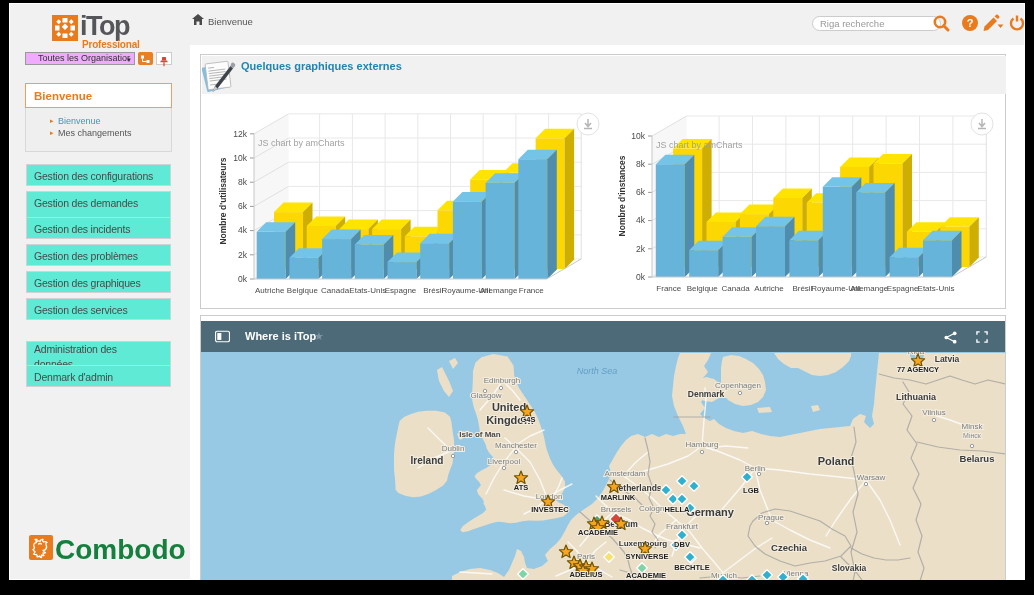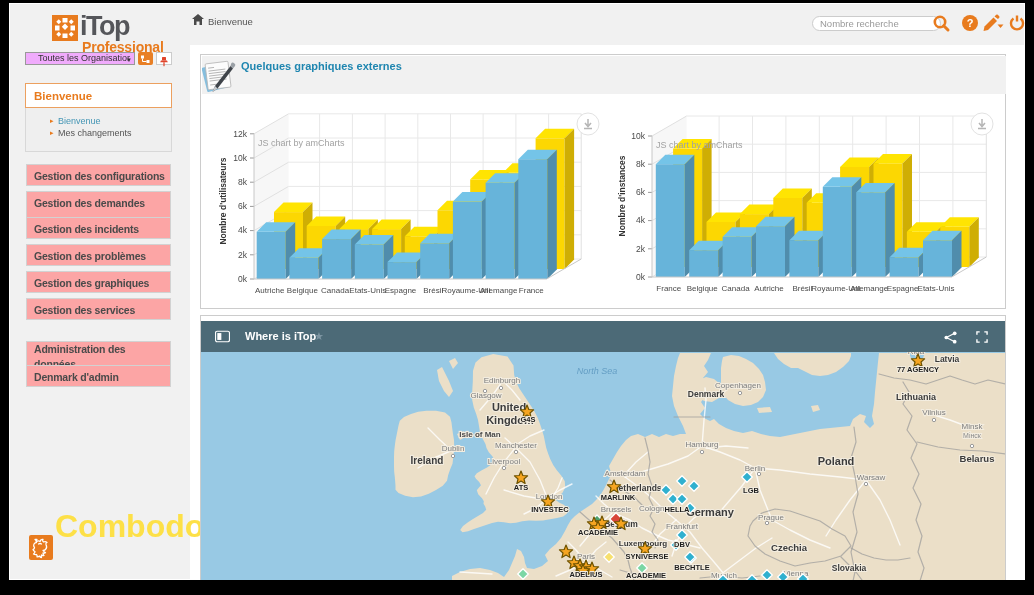--- a/index.html
+++ b/index.html
@@ -1,20 +1,20 @@
 <!DOCTYPE html>
 <html><head><meta charset="utf-8"><style>
 * {margin:0;padding:0;box-sizing:border-box}
 body {width:1034px;height:595px;background:#000;font-family:"Liberation Sans",sans-serif;position:relative;overflow:hidden}
 .abs {position:absolute}
 #win {left:9px;top:3px;width:1016px;height:577px;background:#fff}
 #side {left:10px;top:4px;width:180px;height:575px;background:#f1f1f1}
 #tops {left:10px;top:4px;width:1014px;height:41px;background:#f1f1f1}
-.mi {position:absolute;left:26px;width:145px;background:#fca5a5;border:1px solid #d2d2d2;
-     font-weight:bold;font-size:10.5px;color:#4a4a4a;padding-left:7px;white-space:nowrap;overflow:hidden;letter-spacing:-0.2px}
+.mi {position:absolute;left:26px;width:145px;background:#5eead4;border:1px solid #d2d2d2;
+     font-weight:normal;font-size:10.5px;color:#4a4a4a;padding-left:7px;white-space:nowrap;overflow:hidden;letter-spacing:-0.2px}
 #p1 {left:200px;top:54px;width:806px;height:255px;background:#fff;border:1px solid #ccc}
 #p1h {position:absolute;left:1px;top:1px;width:804px;height:38px;background:#f1f1f1}
 #mapp {left:200px;top:315px;width:806px;height:265px;background:#fff;border:1px solid #ccc;overflow:hidden}
 #maph {position:absolute;left:0;top:5px;width:804px;height:31px;background:#4c6a77}
 </style></head><body>
 <div class="abs" id="win"></div>
 <div class="abs" id="side"></div>
 <div class="abs" id="tops"></div>
 
 <svg class="abs" style="left:52px;top:15px" width="26" height="26" viewBox="0 0 26 26">
@@ -25,21 +25,21 @@
   <rect x="3" y="10.5" width="4.5" height="5"></rect>
       <rect x="18.5" y="10.5" width="4.5" height="5"></rect>
   <path d="M13 8.5 l3.2 3.2 -3.2 3.2 -3.2 -3.2 z"></path>
   <rect x="5" y="5" width="3.5" height="3.5" transform="rotate(45 6.75 6.75)"></rect>
   <rect x="17.5" y="5" width="3.5" height="3.5" transform="rotate(45 19.25 6.75)"></rect>
   <rect x="5" y="17.5" width="3.5" height="3.5" transform="rotate(45 6.75 19.25)"></rect>
   <rect x="17.5" y="17.5" width="3.5" height="3.5" transform="rotate(45 19.25 19.25)"></rect>
  </g>
 </svg>
 <div class="abs" style="left:80px;top:11px;font-size:27px;font-weight:bold;color:#55565a;letter-spacing:-1.5px">iTop</div>
-<div class="abs" style="left:82px;top:39px;font-size:14px;font-weight:bold;color:#e87b1e;letter-spacing:-0.2px">Professional</div>
+<div class="abs" style="left:82px;top:39px;font-size:10px;font-weight:bold;color:#e87b1e;letter-spacing:-0.2px">Professional</div>
 
 <div class="abs" style="left:25px;top:52px;width:110px;height:13px;background:#f0abfc;border:1px solid #999;font-size:9px;color:#333;line-height:11px;padding-left:12px;white-space:nowrap;overflow:hidden">Toutes les Organisatior<span style="position:absolute;right:2px;top:2px;font-size:6px;color:#333">▼</span></div>
 <div class="abs" style="left:138px;top:52px;width:15px;height:13px;background:#e87f25;border-radius:2px">
  <svg width="15" height="13">
       <g fill="#fff">
         <rect x="3" y="2.5" width="3" height="3"></rect>
         <rect x="8.5" y="7" width="3" height="3"></rect>
         <path d="M4.5 5.5 v3 h4" stroke="#fff" stroke-width="1" fill="none"></path>
       </g>
     </svg></div>
@@ -66,27 +66,27 @@
 <div class="mi" style="top:297.5px;height:22px;line-height:22px">Gestion des services</div>
 <div class="mi" style="top:341px;height:40px;line-height:15px">Administration des<br>données</div>
 <div class="mi" style="top:364.9px;height:22px;line-height:22px">Denmark d'admin</div>
 
 <svg class="abs" style="left:29px;top:535px" width="24" height="25" viewBox="0 0 24 25">
  <rect width="24" height="25" rx="2" fill="#e87b1e"></rect>
  <g fill="none" stroke="#fff" stroke-width="1.3" stroke-linecap="round" stroke-linejoin="round">
   <path d="M6 4.5 q2 1.5 1 3 q2 -2.5 4 -1 q0.5 -2.5 3 -2 q-1 1.5 0.5 2.5 q2 -1 3.5 0.5 q-1.5 0.5 -1 2 q1.5 3 -0.5 5 q-1 1 -2.5 1 q1 1.5 2.5 2 q-1 1 -2.5 0.5 q0 1.5 1 2.5 q-1.5 0.5 -2.5 -0.5 q-0.5 1.5 0 2.5 q-1.5 0 -2 -1.5 q-1 1 -2.5 0.8 q0.5 -1.3 -0.5 -2.3 q-1.5 0.5 -3 -0.5 q1.5 -1 1.5 -2.5 q-1.5 -0.5 -2 -2 q1.5 -0.5 1.5 -2 q-1.5 -1.5 -0.5 -3.5 q1 -1.5 2.5 -1.5 q-0.5 -1.5 0.5 -3z M9.5 9 q1.5 -1 3 0"></path>
  </g>
 </svg>
-<div class="abs" style="left:55px;top:508px;font-size:32px;font-weight:bold;color:#fde047">Combodo</div>
+<div class="abs" style="left:55px;top:534px;font-size:28px;font-weight:bold;color:#15803d">Combodo</div>
 
 <svg class="abs" style="left:192px;top:14px" width="12" height="12" viewBox="0 0 12 12">
     <path d="M6 0 L12 5 H10 V11 H7.5 V7.5 H4.5 V11 H2 V5 H0 Z" fill="#4a4a4a"></path>
   </svg>
 <div class="abs" style="left:208px;top:16px;font-size:9.5px;color:#555">Bienvenue</div>
-<div class="abs" style="left:812px;top:16px;width:129px;height:15px;background:#fff;border:1px solid #ccc;border-radius:8px;font-size:9.5px;color:#999;line-height:13px;padding-left:7px">Nombre recherche</div>
+<div class="abs" style="left:812px;top:16px;width:129px;height:15px;background:#fff;border:1px solid #ccc;border-radius:8px;font-size:9.5px;color:#999;line-height:13px;padding-left:7px">Riga recherche</div>
 <svg class="abs" style="left:930px;top:13px" width="22" height="22" viewBox="0 0 22 22">
  <circle cx="10" cy="9" r="5.2" fill="none" stroke="#e87b1e" stroke-width="2.6"></circle>
  <line x1="13.7" y1="12.7" x2="18" y2="17" stroke="#e87b1e" stroke-width="3" stroke-linecap="round"></line>
   </svg>
 <svg class="abs" style="left:962px;top:15px" width="16" height="16" viewBox="0 0 16 16">
  <circle cx="8" cy="8" r="8" fill="#e87b1e"></circle>
  <text x="8" y="12" text-anchor="middle" font-size="11" font-weight="bold" fill="#fff" font-family="Liberation Sans">?</text>
   </svg>
 <svg class="abs" style="left:983px;top:14px" width="21" height="18" viewBox="0 0 21 18">
  <g fill="#e87b1e">

